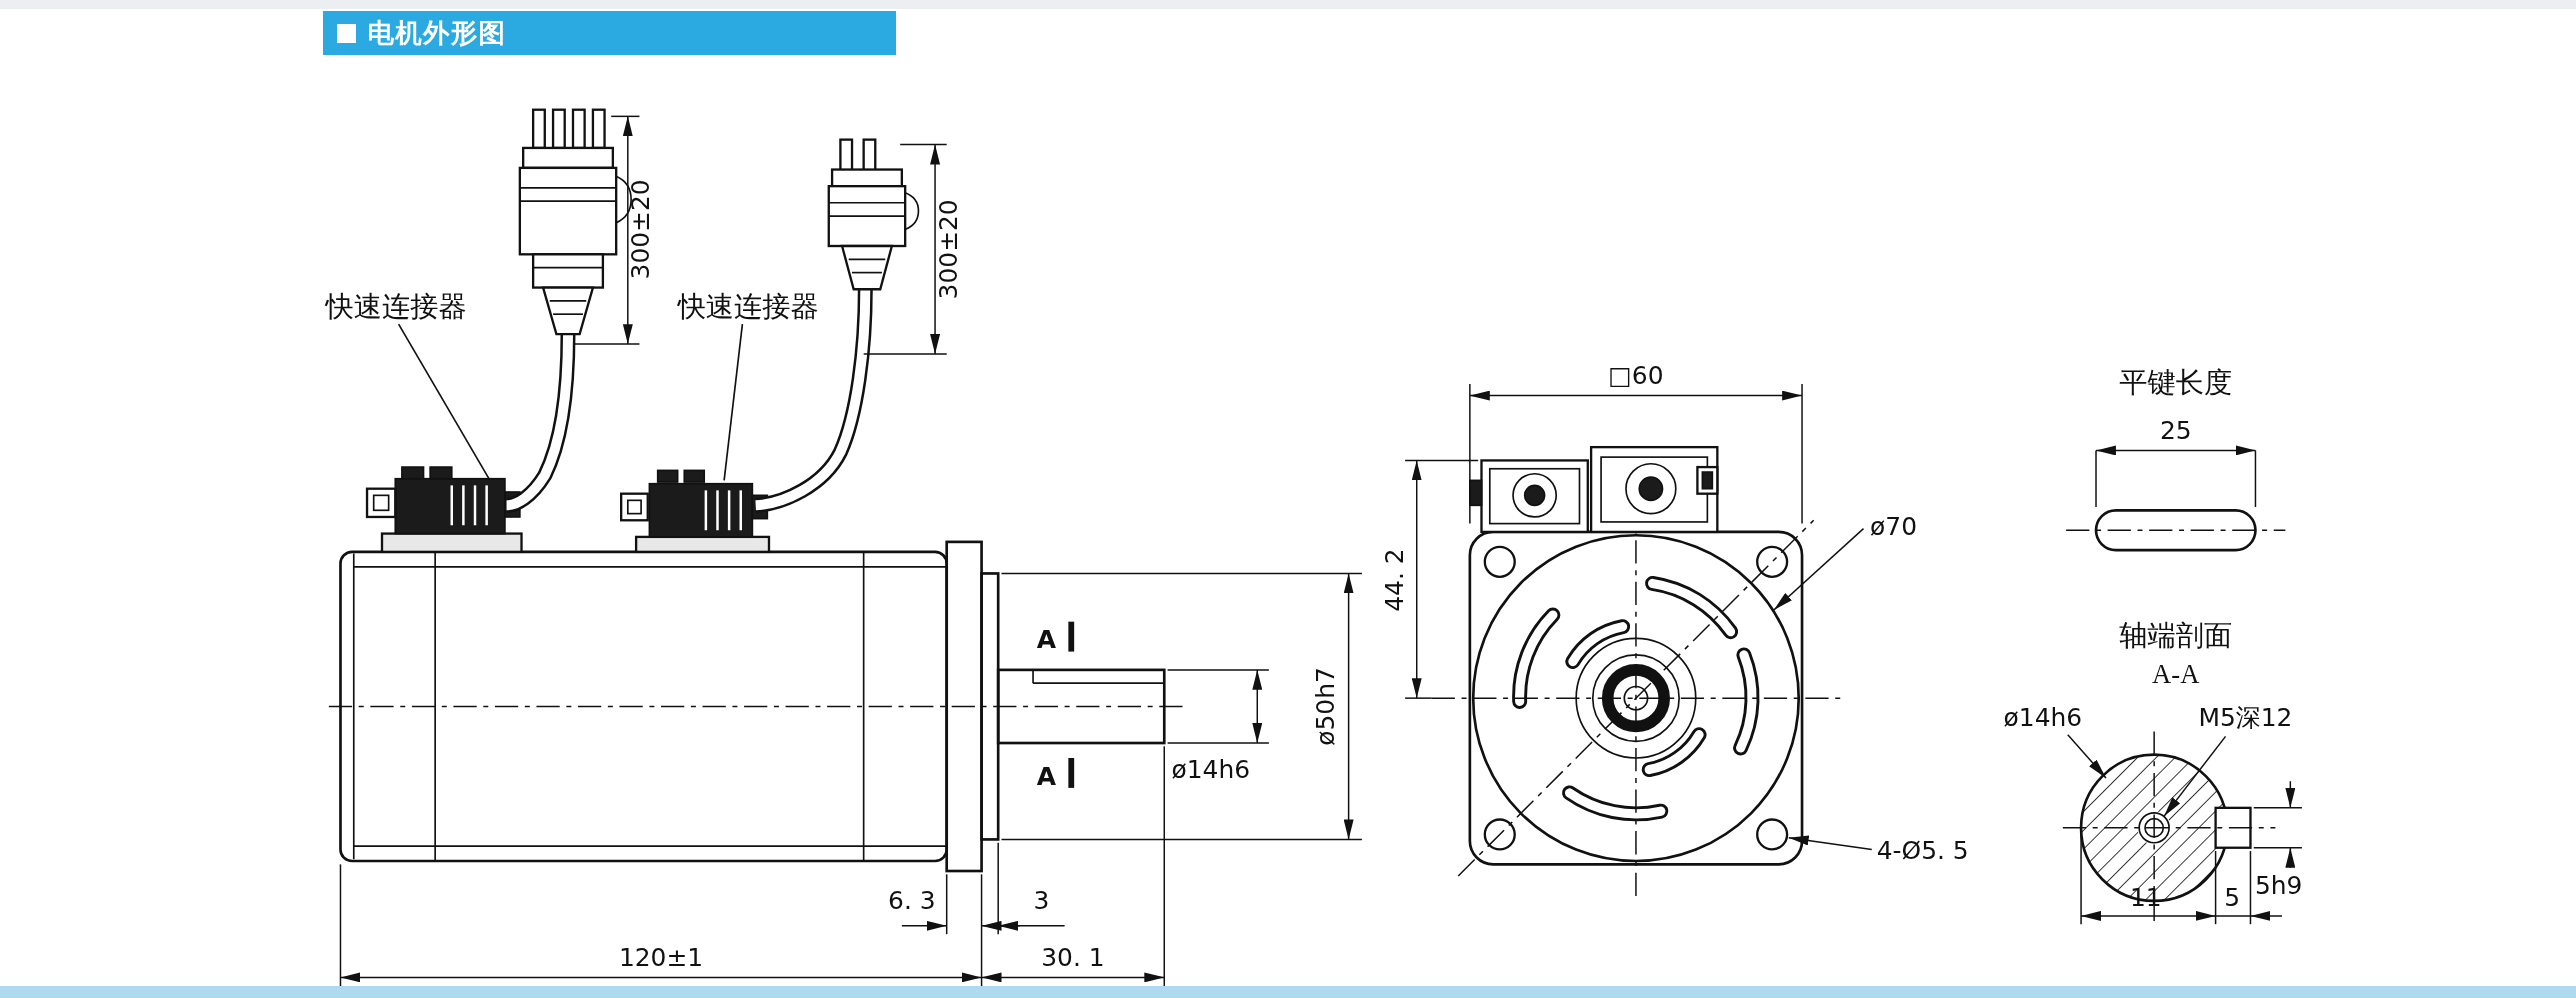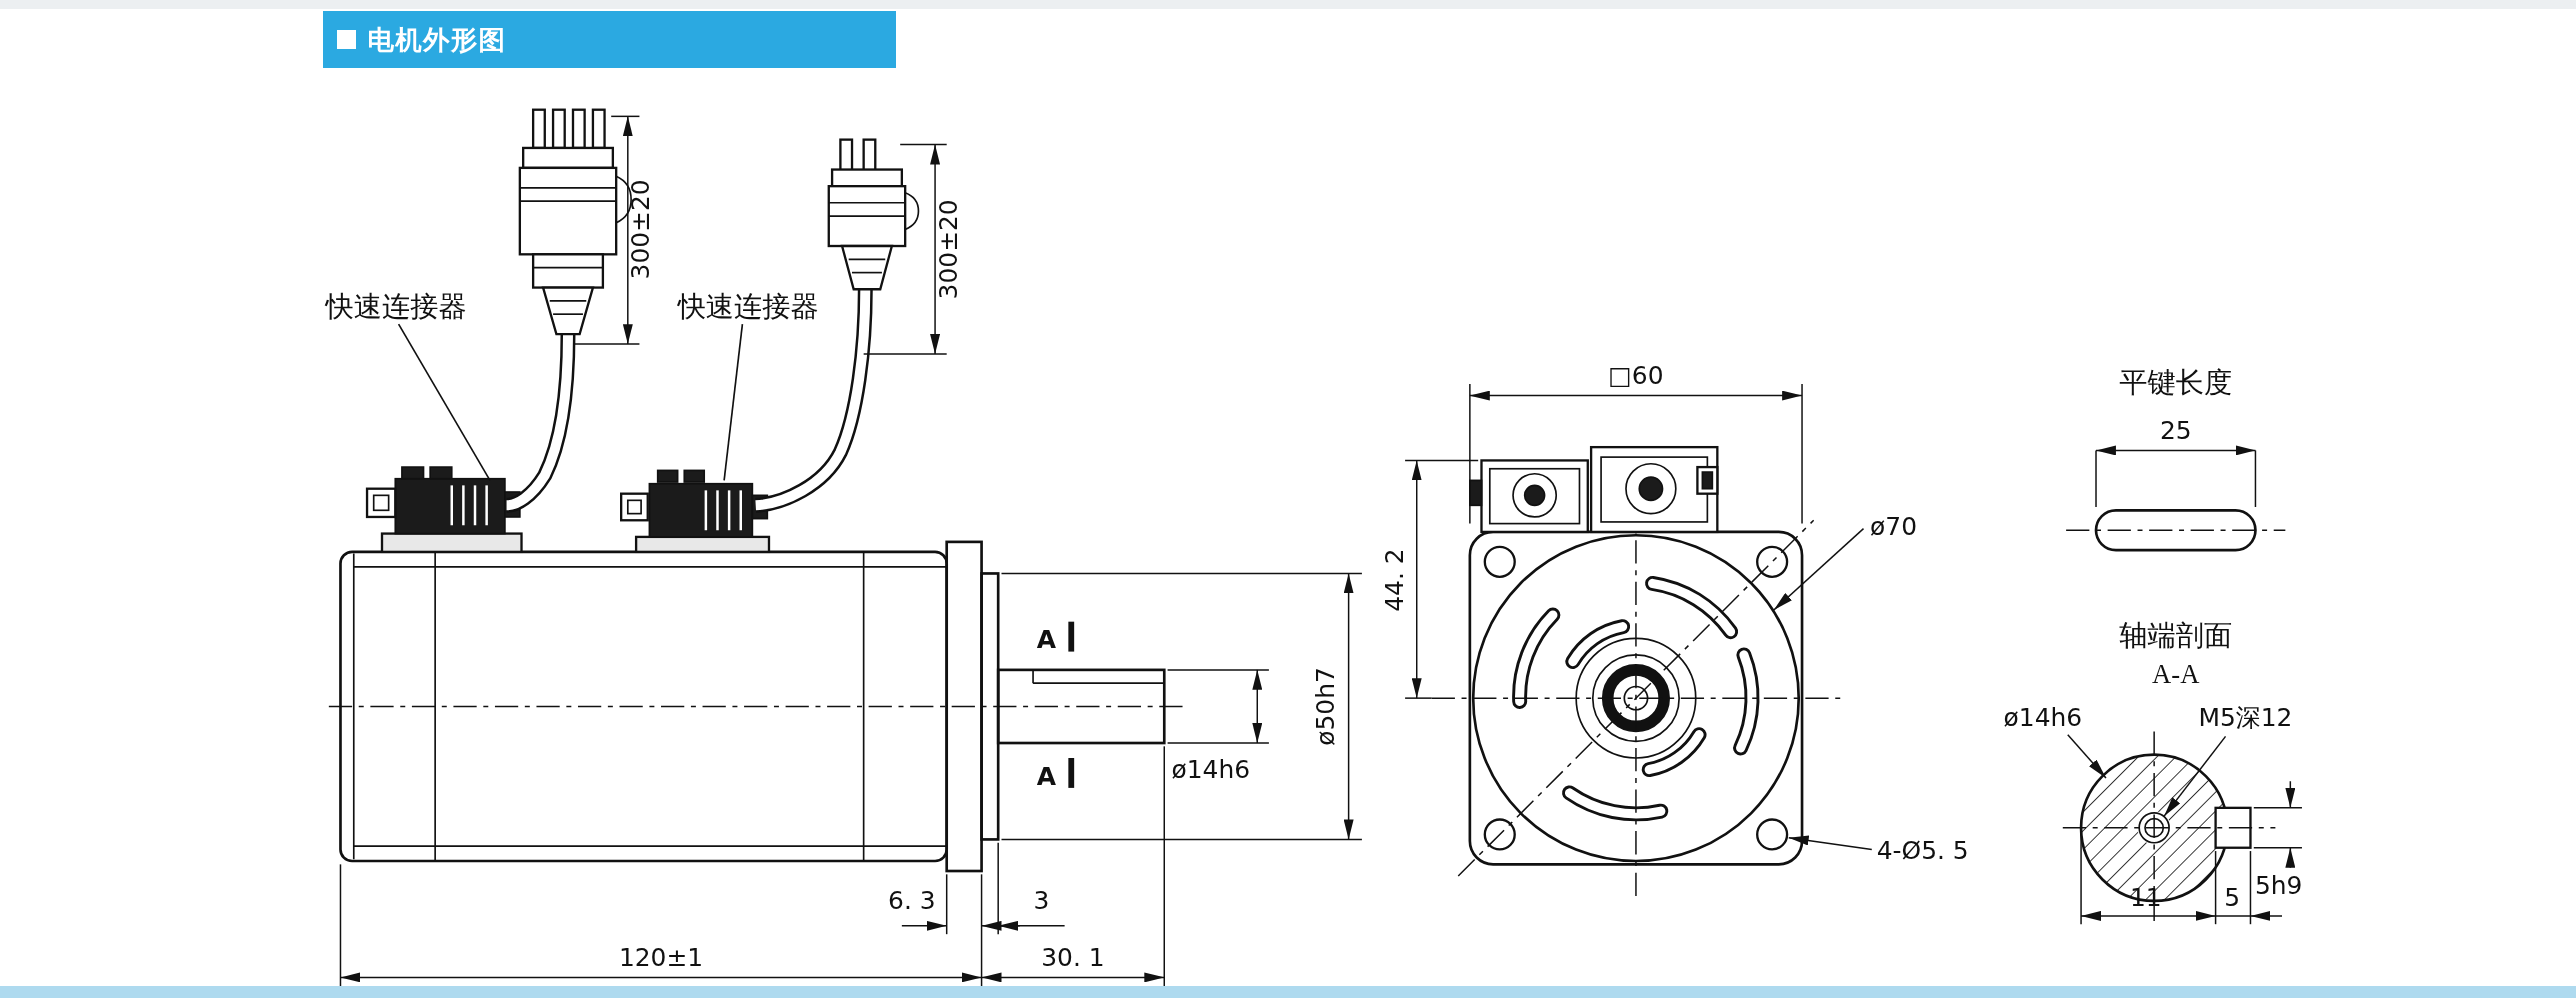--- a/index.html
+++ b/index.html
@@ -1,20 +1,20 @@
 <!DOCTYPE html>
 <html style="font-size:10px"><head>
 <meta charset="utf-8">
 <style>
   html,body { margin:0; padding:0; background:#fff; }
   .page { position:relative; width:2576px; height:999px; background:#ffffff; overflow:hidden;
           font-family:"DejaVu Sans","Liberation Sans",sans-serif; }
   .top-strip { position:absolute; top:0; left:0; width:100%; height:8.8px; background:#ECEFF1; }
   .bottom-strip { position:absolute; bottom:0; left:0; width:100%; height:12.6px; background:#AEDAEF; }
-  .title-bar { position:absolute; left:323px; top:11.4px; width:573px; height:57px; background:#2BA9E1;
+  .title-bar { position:absolute; left:323px; top:11.4px; width:573px; height:44px; background:#2BA9E1;
                display:flex; align-items:center; gap:11.4px; padding-left:14px; box-sizing:border-box; }
   .title-icon { width:19px; height:19px; background:#ffffff; flex:0 0 auto; }
   .title-text { color:#ffffff; font-size:26.5px; font-weight:bold; letter-spacing:1.3px; white-space:nowrap; }
   svg.drawing { position:absolute; left:0; top:0; width:2576px; height:999px; }
   svg text { fill:#111111; }
   .dim  { font-size:15px; }
   .dimb { font-size:15px; font-weight:bold; }
   .lbl  { font-size:17px; }
   .ttl  { font-size:17px; }
   .serif{ font-family:"Liberation Serif","DejaVu Serif",serif; font-size:16px; }

